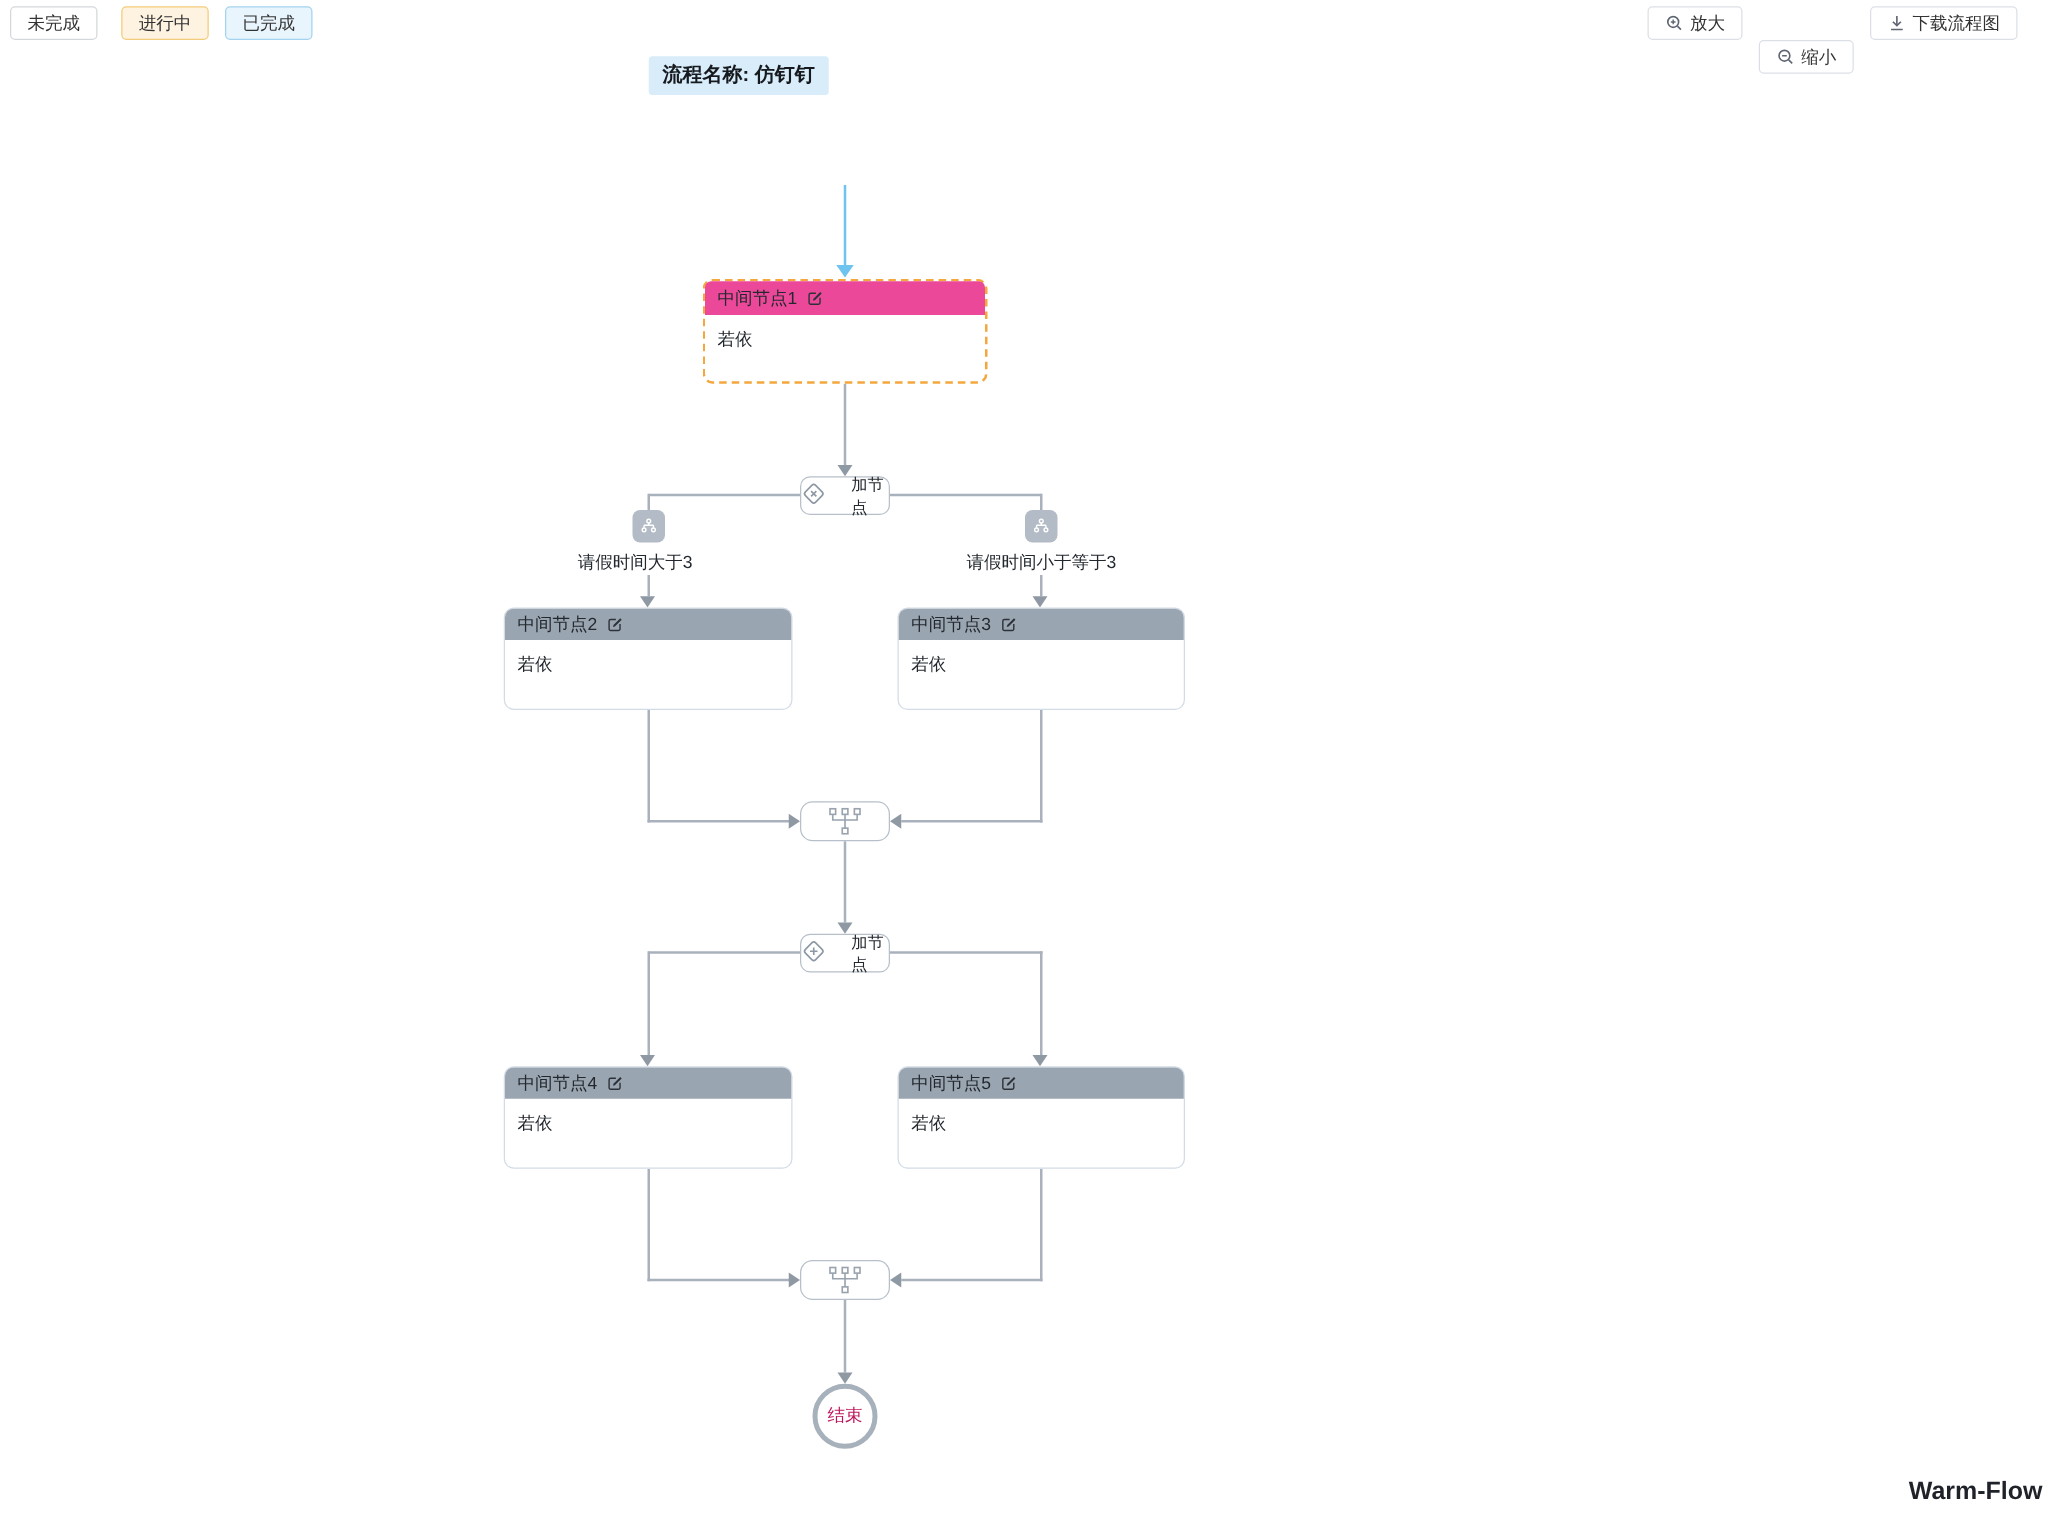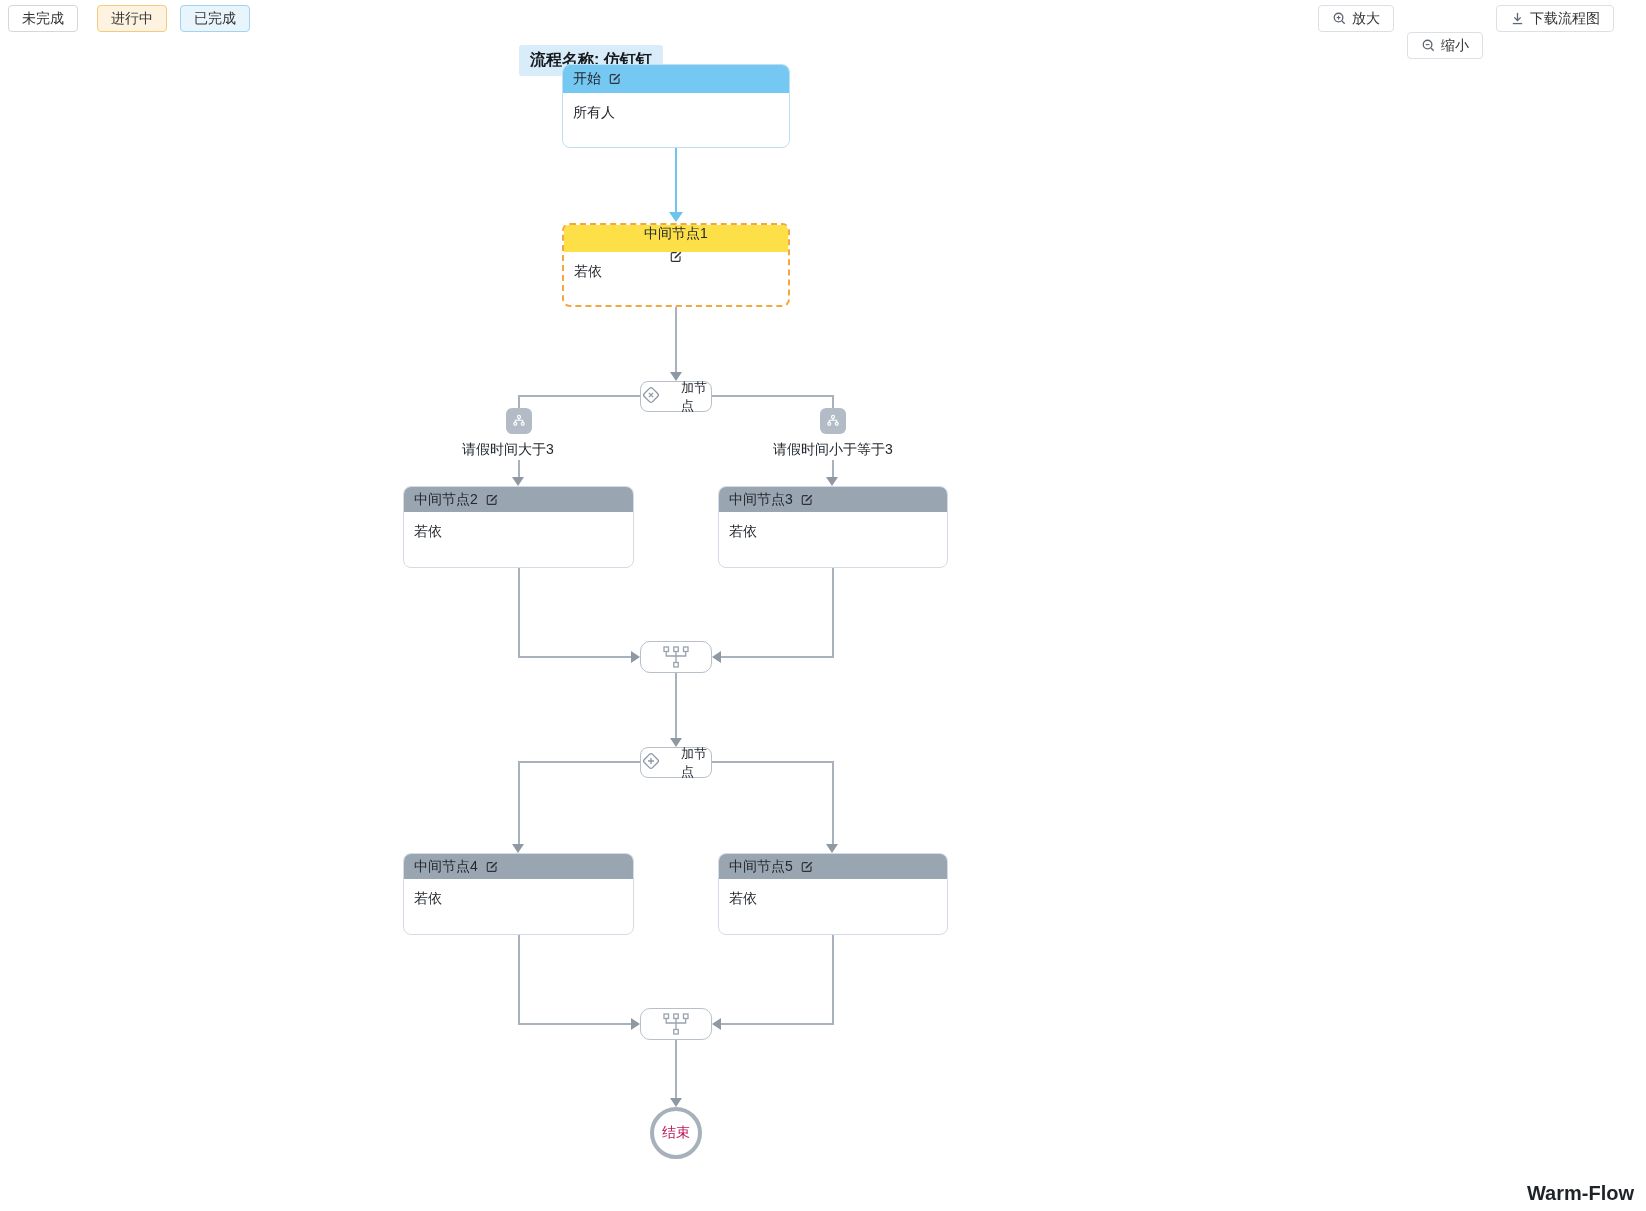--- a/index.html
+++ b/index.html
@@ -34,21 +34,21 @@
     height:28px; display:flex; align-items:center; gap:7px; padding:0 10px;
     font-size:14px; color:#23282e; border-radius:7px 7px 0 0;
   }
   .node-body { padding:11px 10px; font-size:14px; color:#23282e; }
   .edit-ico { display:inline-flex; color:#2d3239; cursor:pointer; }
 
   .node-start { left:562px; top:64px; width:228px; height:84px; border-color:#bcdff2; }
   .node-start .node-header { background:#75c8f1; }
 
   .node-mid1 { left:562px; top:223px; width:228px; height:84px; border:2px dashed #f3a73c; }
-  .node-mid1 .node-header { background:#fde047; height:27px; border-radius:5px 5px 0 0;flex-direction:column; }
+  .node-mid1 .node-header { background:#ec4899; height:27px; border-radius:5px 5px 0 0; }
 
   .node-gray .node-header { background:#9aa5b2; height:25px; }
   .node-mid2 { left:403px; top:486px; width:231px; height:82px; }
   .node-mid3 { left:718px; top:486px; width:230px; height:82px; }
   .node-mid4 { left:403px; top:853px; width:231px; height:82px; }
   .node-mid5 { left:718px; top:853px; width:230px; height:82px; }
 
   .gateway {
     position:absolute; width:72px; height:31px; background:#fff; border:1px solid #b7c0ca;
     border-radius:8px; display:flex; align-items:center; justify-content:center; gap:20px;
@@ -174,32 +174,20 @@
   <div class="line v" style="left:518px; top:935px; height:90px;"></div>
   <div class="line h" style="left:518px; top:1023px; width:114px;"></div>
   <div class="arr arr-right" style="left:631px; top:1018px;"></div>
   <div class="line v" style="left:832px; top:935px; height:90px;"></div>
   <div class="line h" style="left:721px; top:1023px; width:113px;"></div>
   <div class="arr arr-left" style="left:712px; top:1018px;"></div>
 
   <div class="line v" style="left:675px; top:1040px; height:58px;"></div>
   <div class="arr arr-down" style="left:670px; top:1098px;"></div>
 
-  <div class="node node-start">
-    <div class="node-header">
-      <span>开始</span>
-      <span class="edit-ico">
-        <svg width="14" height="14" viewBox="0 0 16 16">
-            <path d="M8.8 3H4a1.4 1.4 0 0 0-1.4 1.4v7.2A1.4 1.4 0 0 0 4 13h7.2a1.4 1.4 0 0 0 1.4-1.4V7" fill="none" stroke="currentColor" stroke-width="1.3"></path>
-            <path d="M6.6 8.1 12.8 1.9 14.1 3.2 7.9 9.4 6.2 9.8z" fill="currentColor"></path>
-          </svg>
-      </span>
-    </div>
-    <div class="node-body">所有人</div>
-  </div>
 
   <div class="node node-mid1">
     <div class="node-header">
       <span>中间节点1</span>
       <span class="edit-ico">
         <svg width="14" height="14" viewBox="0 0 16 16">
             <path d="M8.8 3H4a1.4 1.4 0 0 0-1.4 1.4v7.2A1.4 1.4 0 0 0 4 13h7.2a1.4 1.4 0 0 0 1.4-1.4V7" fill="none" stroke="currentColor" stroke-width="1.3"></path>
             <path d="M6.6 8.1 12.8 1.9 14.1 3.2 7.9 9.4 6.2 9.8z" fill="currentColor"></path>
           </svg>
       </span>

